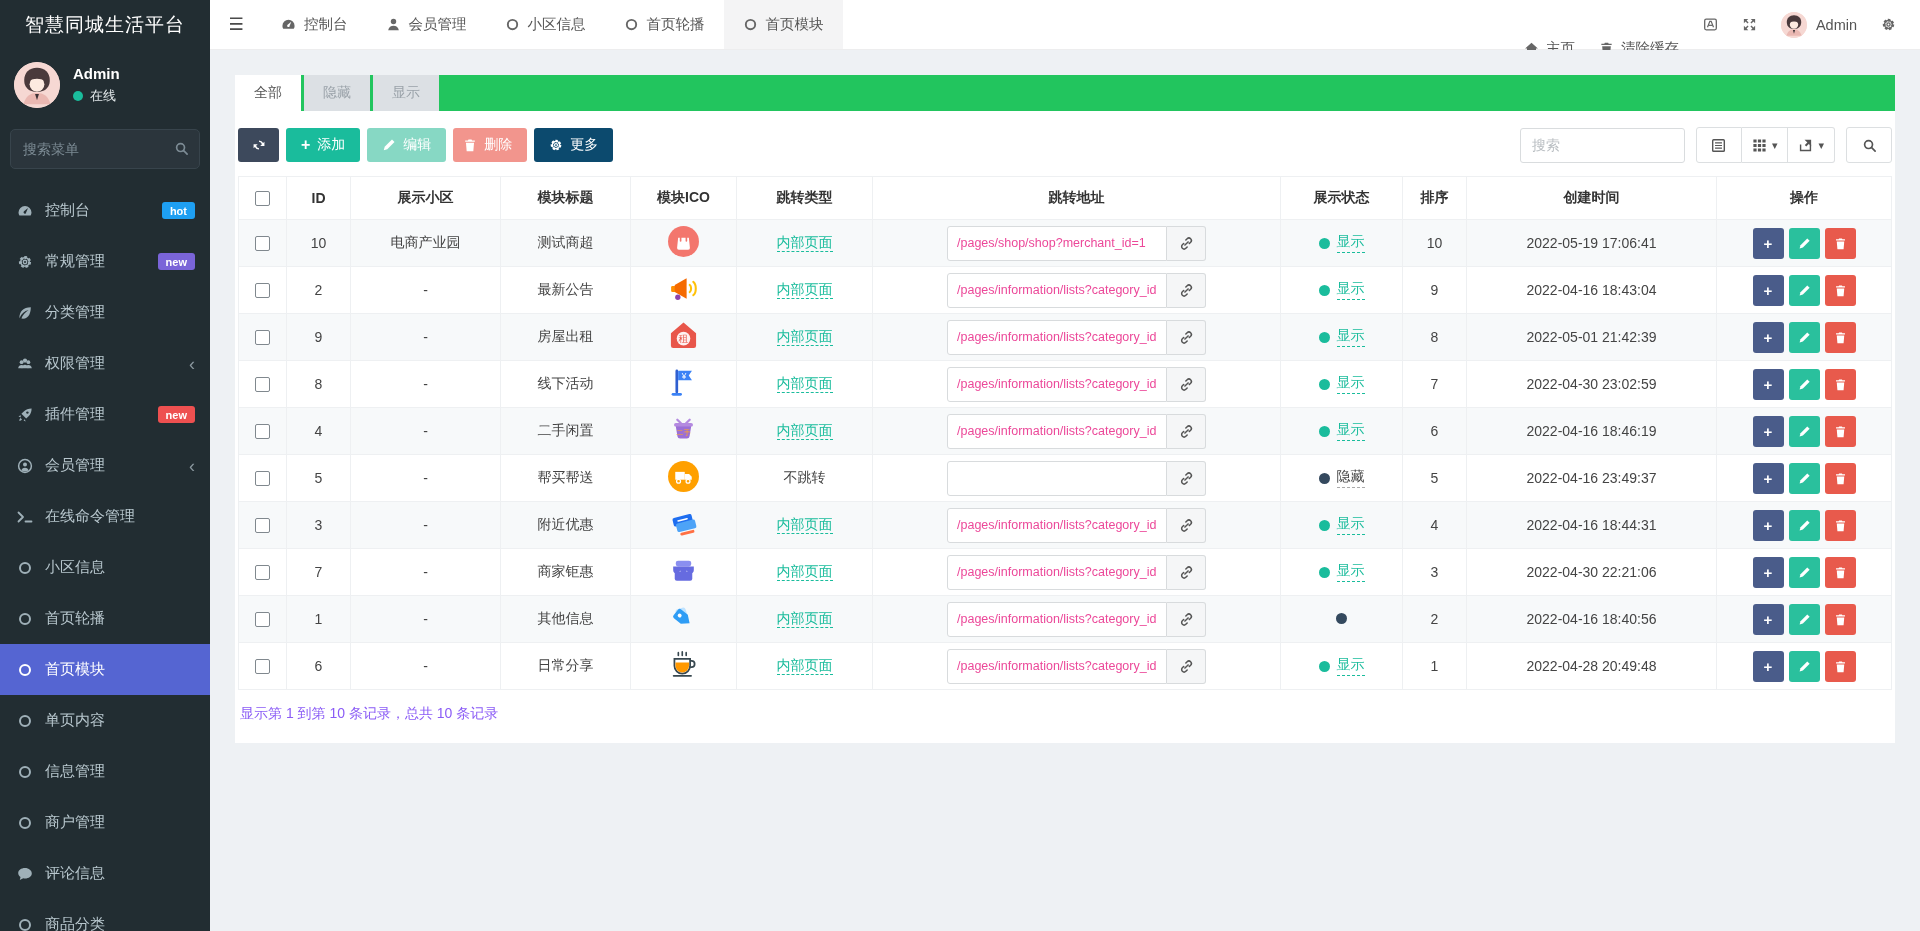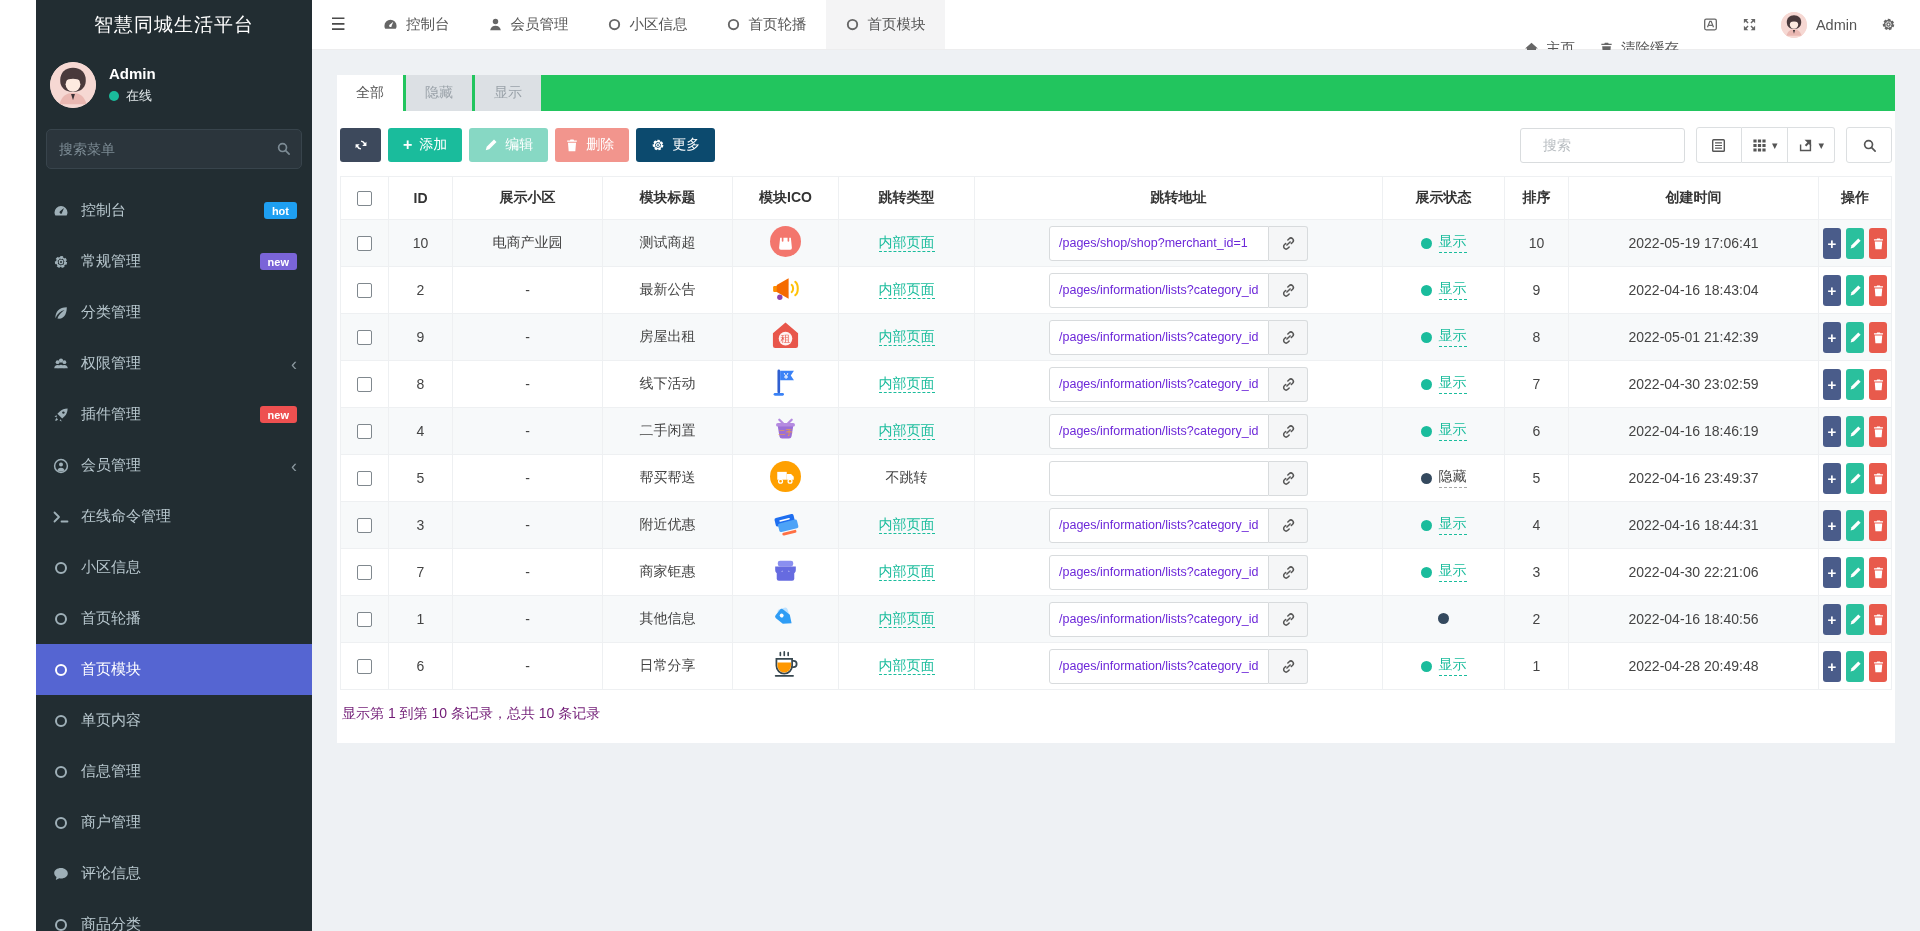--- a/index.html
+++ b/index.html
@@ -1,21 +1,21 @@
 <!DOCTYPE html>
 <html><head>
 <meta charset="utf-8">
 <style>
   * { margin:0; padding:0; box-sizing:border-box; }
   html,body { width:1920px; height:931px; overflow:hidden;
     font-family:"Liberation Sans","DejaVu Sans",sans-serif; font-size:14px; color:#444; }
   .app { display:flex; width:1920px; height:931px; }
 
   
-  .sidebar { width:276px; background:#222d32; color:#b8c7ce; display:flex; flex-direction:column; flex:none;margin-left:36px; }
+  .sidebar { width:210px; background:#222d32; color:#b8c7ce; display:flex; flex-direction:column; flex:none; }
   .logo { height:50px; display:flex; align-items:center; justify-content:center; color:#fff;
           font-size:19px; letter-spacing:1px; }
   .user-panel { display:flex; align-items:center; gap:13px; padding:12px 14px 8px; }
   .avatar-lg { width:46px; height:46px; border-radius:50%; overflow:hidden; flex:none; background:#f6d8d3; }
   .avatar-lg svg, .avatar-sm svg { width:100%; height:100%; display:block; }
   .u-name { color:#fff; font-weight:bold; font-size:15px; margin-bottom:5px; }
   .u-status { display:flex; align-items:center; gap:7px; font-size:13px; color:#e4eaec; }
   .dot-online { width:10px; height:10px; border-radius:50%; background:#1abc9c; }
   .sb-search { margin:13px 10px 8px; position:relative; }
   .sb-search input { width:100%; height:40px; background:#2b353c; border:1px solid #38444c;
@@ -62,21 +62,21 @@
     align-items:center; gap:7px; padding:0 15px; margin-right:7px; cursor:pointer; }
   .btn .bicon { width:14px; height:14px; display:inline-flex; }
   .btn .bicon svg { width:100%; height:100%; }
   .btn-refresh { background:#3d495c; width:41px; justify-content:center; padding:0; }
   .btn-add { background:#1abc9c; }
   .btn-edit { background:#87d8c4; }
   .btn-del { background:#f2958d;padding-left:10px; }
   .btn-more { background:#0c4a6e; }
   .plus-glyph { font-size:16px; font-weight:bold; line-height:1; }
   .tbar-right { margin-left:auto; display:flex; align-items:center; }
-  .search-inp { width:165px; height:35px; border:1px solid #d9dcde; border-radius:3px; padding:0 22px;
+  .search-inp { width:165px; height:35px; border:1px solid #d9dcde; border-radius:3px; padding:0 11px;
     font-size:14px; color:#555; outline:none; }
   .search-inp::placeholder { color:#b9bec2; }
   .vgroup { display:flex; margin-left:11px; }
   .vbtn { height:36px; min-width:46px; background:#fff; border:1px solid #dcdfe1; display:inline-flex;
     align-items:center; justify-content:center; gap:5px; color:#555; cursor:pointer; padding:0 10px; }
   .vbtn + .vbtn { border-left:none; }
   .vbtn:first-child { border-radius:3px 0 0 3px; }
   .vbtn:last-child { border-radius:0 3px 3px 0; }
   .vbtn .bicon { width:15px; height:15px; display:inline-flex; color:#555; }
   .vbtn .bicon svg { width:100%; height:100%; }
@@ -90,41 +90,41 @@
   .grid td { padding:5px 4px; height:47px; }
   .grid tbody tr:nth-child(odd) { background:#f7f9fa; }
   .cbx { width:15px; height:15px; border:1.5px solid #80888e; border-radius:2px; display:inline-block;
     background:#fff; cursor:pointer; vertical-align:middle; }
   .ico-wrap { width:33px; height:33px; display:inline-block; }
   .ico-wrap svg { width:100%; height:100%; display:block; }
   .jump-internal { color:#1abc9c; border-bottom:1px dashed #1abc9c; padding-bottom:1px; cursor:pointer; }
   .jump-none { color:#444; }
   .url-group { display:inline-flex; align-items:center; }
   .url-input { width:220px; height:35px; border:1px solid #d8dbdd; border-radius:3px 0 0 3px;
-    padding:0 9px; font-size:12.5px; color:#6d28d9; outline:none; background:#fff; }
+    padding:0 9px; font-size:12.5px; color:#ec4899; outline:none; background:#fff; }
   .url-btn { width:39px; height:35px; border:1px solid #d8dbdd; border-left:none; background:#f5f6f7;
     border-radius:0 3px 3px 0; display:inline-flex; align-items:center; justify-content:center;
     color:#555; cursor:pointer; }
   .url-btn .bicon { width:15px; height:15px; display:inline-flex; }
   .url-btn svg { width:100%; height:100%; }
   .status { display:inline-flex; align-items:center; gap:7px; cursor:pointer; }
   .dot { width:11px; height:11px; border-radius:50%; display:inline-block; }
   .dot-show { background:#1abc9c; }
   .dot-dark { background:#34495e; }
   .st-show { color:#1abc9c; border-bottom:1px dashed #1abc9c; padding-bottom:1px; }
   .st-hide { color:#444; border-bottom:1px dashed #a9a9a9; padding-bottom:1px; }
   .ops { display:flex; justify-content:center; gap:5px; }
   .op { width:31px; height:31px; border-radius:3px; border:none; color:#fff; display:inline-flex;
     align-items:center; justify-content:center; cursor:pointer; }
   .op .bicon { width:13px; height:13px; display:inline-flex; }
   .op svg { width:100%; height:100%; }
   .op-add { background:#4a5c8a; font-size:15px; font-weight:bold; }
   .op-edit { background:#2ac09d; }
   .op-del { background:#e85a4c; }
-  .foot { margin:15px 2px 0; font-size:14px; color:#701a75; }
+  .foot { margin:15px 2px 0; font-size:14px; color:#8b5cf6; }
 </style>
 </head>
 <body>
 
 <div class="app">
 
   <aside class="sidebar">
     <div class="logo">智慧同城生活平台</div>
     <div class="user-panel">
       <span class="avatar-lg">

